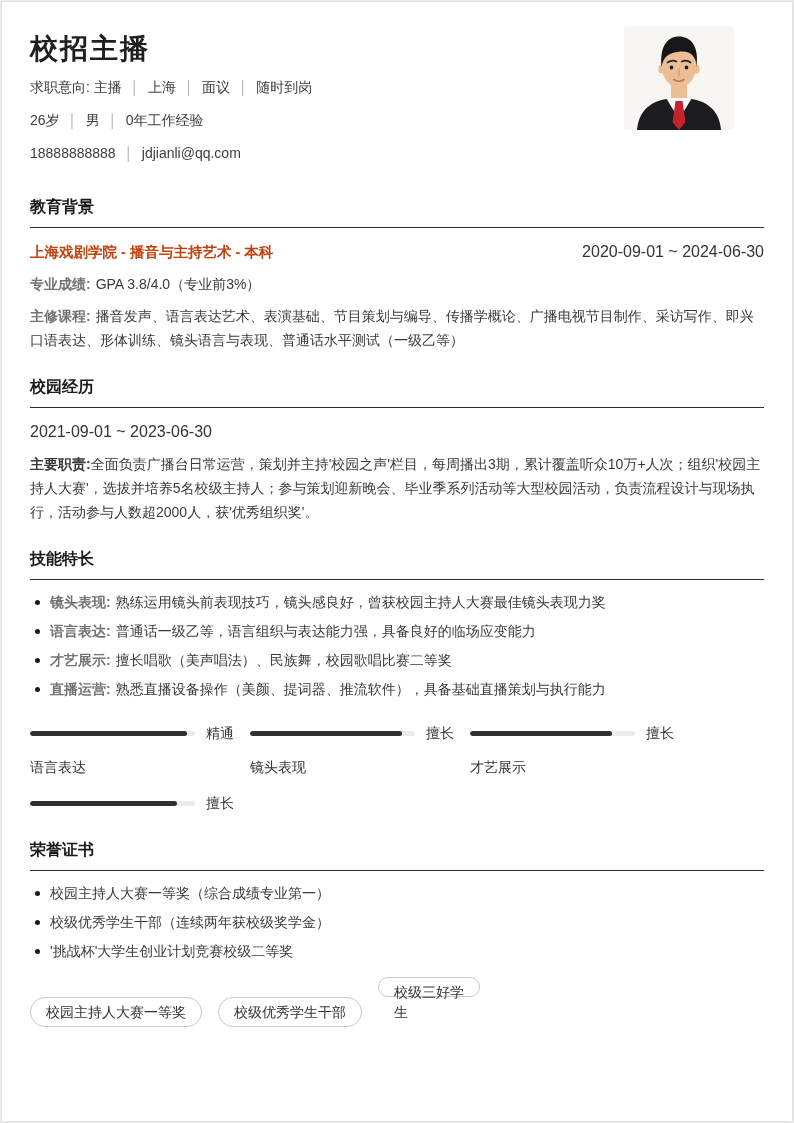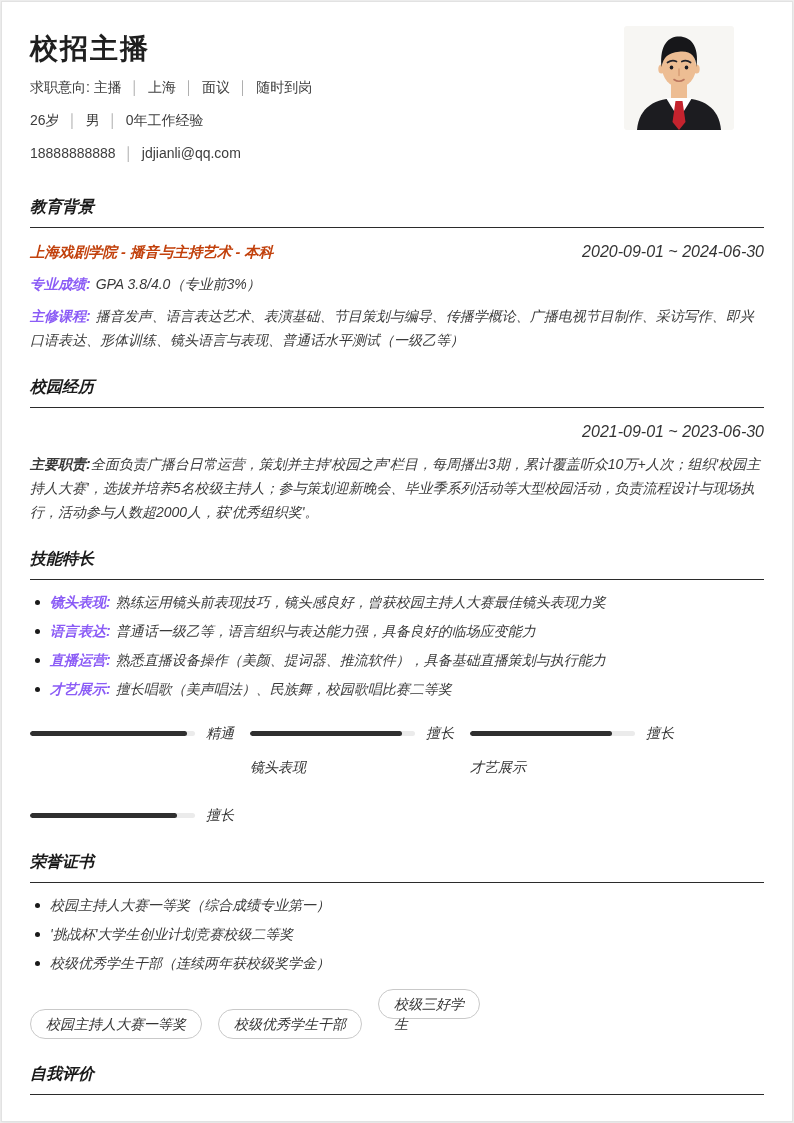--- a/index.html
+++ b/index.html
@@ -12,55 +12,55 @@
     color: #333;
   }
   
   .header { position: relative; text-align: left; padding-bottom: 6px; }
   .header h1 { font-size: 28px; font-weight: 700; color: #1f1f1f; letter-spacing: 2px; line-height: 34px; }
   .contact-line { font-size: 14px; color: #3d3d3d; line-height: 24px; margin-top: 9px; }
   .contact-line + .contact-line { margin-top: 8px; }
   .sep { color: #a9a9a9; margin: 0 9px; font-size: 13px; }
   .photo { position: absolute; top: -6px; right: 30px; width: 110px; height: 104px; }
   
-  .section { margin-top: 25px; font-style: italic; }
+  .section { margin-top: 25px; }
   .section-title {
     font-size: 16px; font-weight: 700; color: #1a1a1a;
     padding-bottom: 9px; border-bottom: 1px solid #2b2b2b;
   }
   .section-body { padding-top: 12px; font-size: 14px; line-height: 24px; color: #3a3a3a; }
   .row-split { display: flex; justify-content: space-between; align-items: baseline; }
   .school { font-weight: 700; color: #c2410c; font-size: 14.5px; }
   .date { font-size: 16px; color: #333; white-space: nowrap; }
   .kv { margin-top: 8px; }
-  .kv b, .li b { color: #8b5cf6; margin-right: 5px; font-weight: 700; }
-  .date-only { text-align: right; margin-bottom: 8px; }
+  .kv b, .li b { color: #737373; margin-right: 5px; font-weight: 700; }
+  .date-only { text-align: left; margin-bottom: 8px; }
   
   ul.dots { list-style: none; }
   ul.dots .li { position: relative; padding-left: 20px; margin-bottom: 9px; line-height: 20px; }
   ul.dots .li:last-child { margin-bottom: 0; }
   ul.dots .li::before {
     content: ""; position: absolute; left: 5px; top: 8px;
     width: 5px; height: 5px; border-radius: 50%; background: #1a1a1a;
   }
   
-  .bars { display: grid; grid-template-columns: repeat(3, 220px); row-gap: 24px; margin-top: 22px; }
+  .bars { display: grid; grid-template-columns: repeat(3, 220px); row-gap: 12px; margin-top: 22px; }
   .bar-top { display: flex; align-items: center; }
   .bar-track { width: 165px; height: 5px; background: #ebebeb; border-radius: 3px; overflow: hidden; }
   .bar-fill { height: 100%; background: #2f2f2f; border-radius: 3px; }
   .bar-level { margin-left: 11px; font-size: 14px; color: #333; }
   .bar-name { margin-top: 10px; font-size: 14px; color: #333; }
   
   .tags { margin-top: 16px; }
   .tag {
     display: inline-block; border: 1px solid #c9c9c9; border-radius: 16px;
     padding: 4px 15px; font-size: 14px; line-height: 20px; color: #333;
     margin-right: 16px; white-space: nowrap; background: #fff;
   }
-  .tag--wrap { width: 102px; height: 30px; white-space: normal; overflow: visible; }
+  .tag--wrap { width: 102px; height: 20px; white-space: normal; overflow: visible; }
 </style>
 </head>
 <body>
 
 <div class="page">
 
   <div class="header">
     <h1>校招主播</h1>
 
     <div class="contact-line">
@@ -122,32 +122,33 @@
       </div>
     </div>
   </div>
 
   <div class="section">
     <div class="section-title">技能特长</div>
     <div class="section-body">
       <ul class="dots">
         <li class="li"><b>镜头表现:</b><span>熟练运用镜头前表现技巧，镜头感良好，曾获校园主持人大赛最佳镜头表现力奖</span></li>
         <li class="li"><b>语言表达:</b><span>普通话一级乙等，语言组织与表达能力强，具备良好的临场应变能力</span></li>
+        <li class="li"><b>才艺展示:</b><span>擅长唱歌（美声唱法）、民族舞，校园歌唱比赛二等奖</span></li>
         <li class="li"><b>直播运营:</b><span>熟悉直播设备操作（美颜、提词器、推流软件），具备基础直播策划与执行能力</span></li>
-        <li class="li"><b>才艺展示:</b><span>擅长唱歌（美声唱法）、民族舞，校园歌唱比赛二等奖</span></li>
       </ul>
 
       <div class="bars">
         <div class="bar-item">
           <div class="bar-top">
             <div class="bar-track">
                 <div class="bar-fill" style="width: 95%;"></div>
               </div>
             <span class="bar-level">精通</span>
           </div>
+          <div class="bar-name">语言表达</div>
         </div>
         <div class="bar-item">
           <div class="bar-top">
             <div class="bar-track">
                 <div class="bar-fill" style="width: 92%;"></div>
               </div>
             <span class="bar-level">擅长</span>
           </div>
           <div class="bar-name">镜头表现</div>
         </div>
@@ -170,29 +171,28 @@
         </div>
       </div>
     </div>
   </div>
 
   <div class="section">
     <div class="section-title">荣誉证书</div>
     <div class="section-body">
       <ul class="dots">
         <li class="li">校园主持人大赛一等奖（综合成绩专业第一）</li>
+        <li class="li">校级优秀学生干部（连续两年获校级奖学金）</li>
         <li class="li">'挑战杯'大学生创业计划竞赛校级二等奖</li>
-        <li class="li">校级优秀学生干部（连续两年获校级奖学金）</li>
       </ul>
       <div class="tags">
         <span class="tag">校园主持人大赛一等奖</span><span class="tag">校级优秀学生干部</span><span class="tag tag--wrap">校级三好学生</span>
       </div>
     </div>
   </div>
 
   <div class="section">
-    <div class="section-title">自我评价</div>
     <div class="section-body">
       
     </div>
   </div>
 
 </div>
 
 </body></html>

